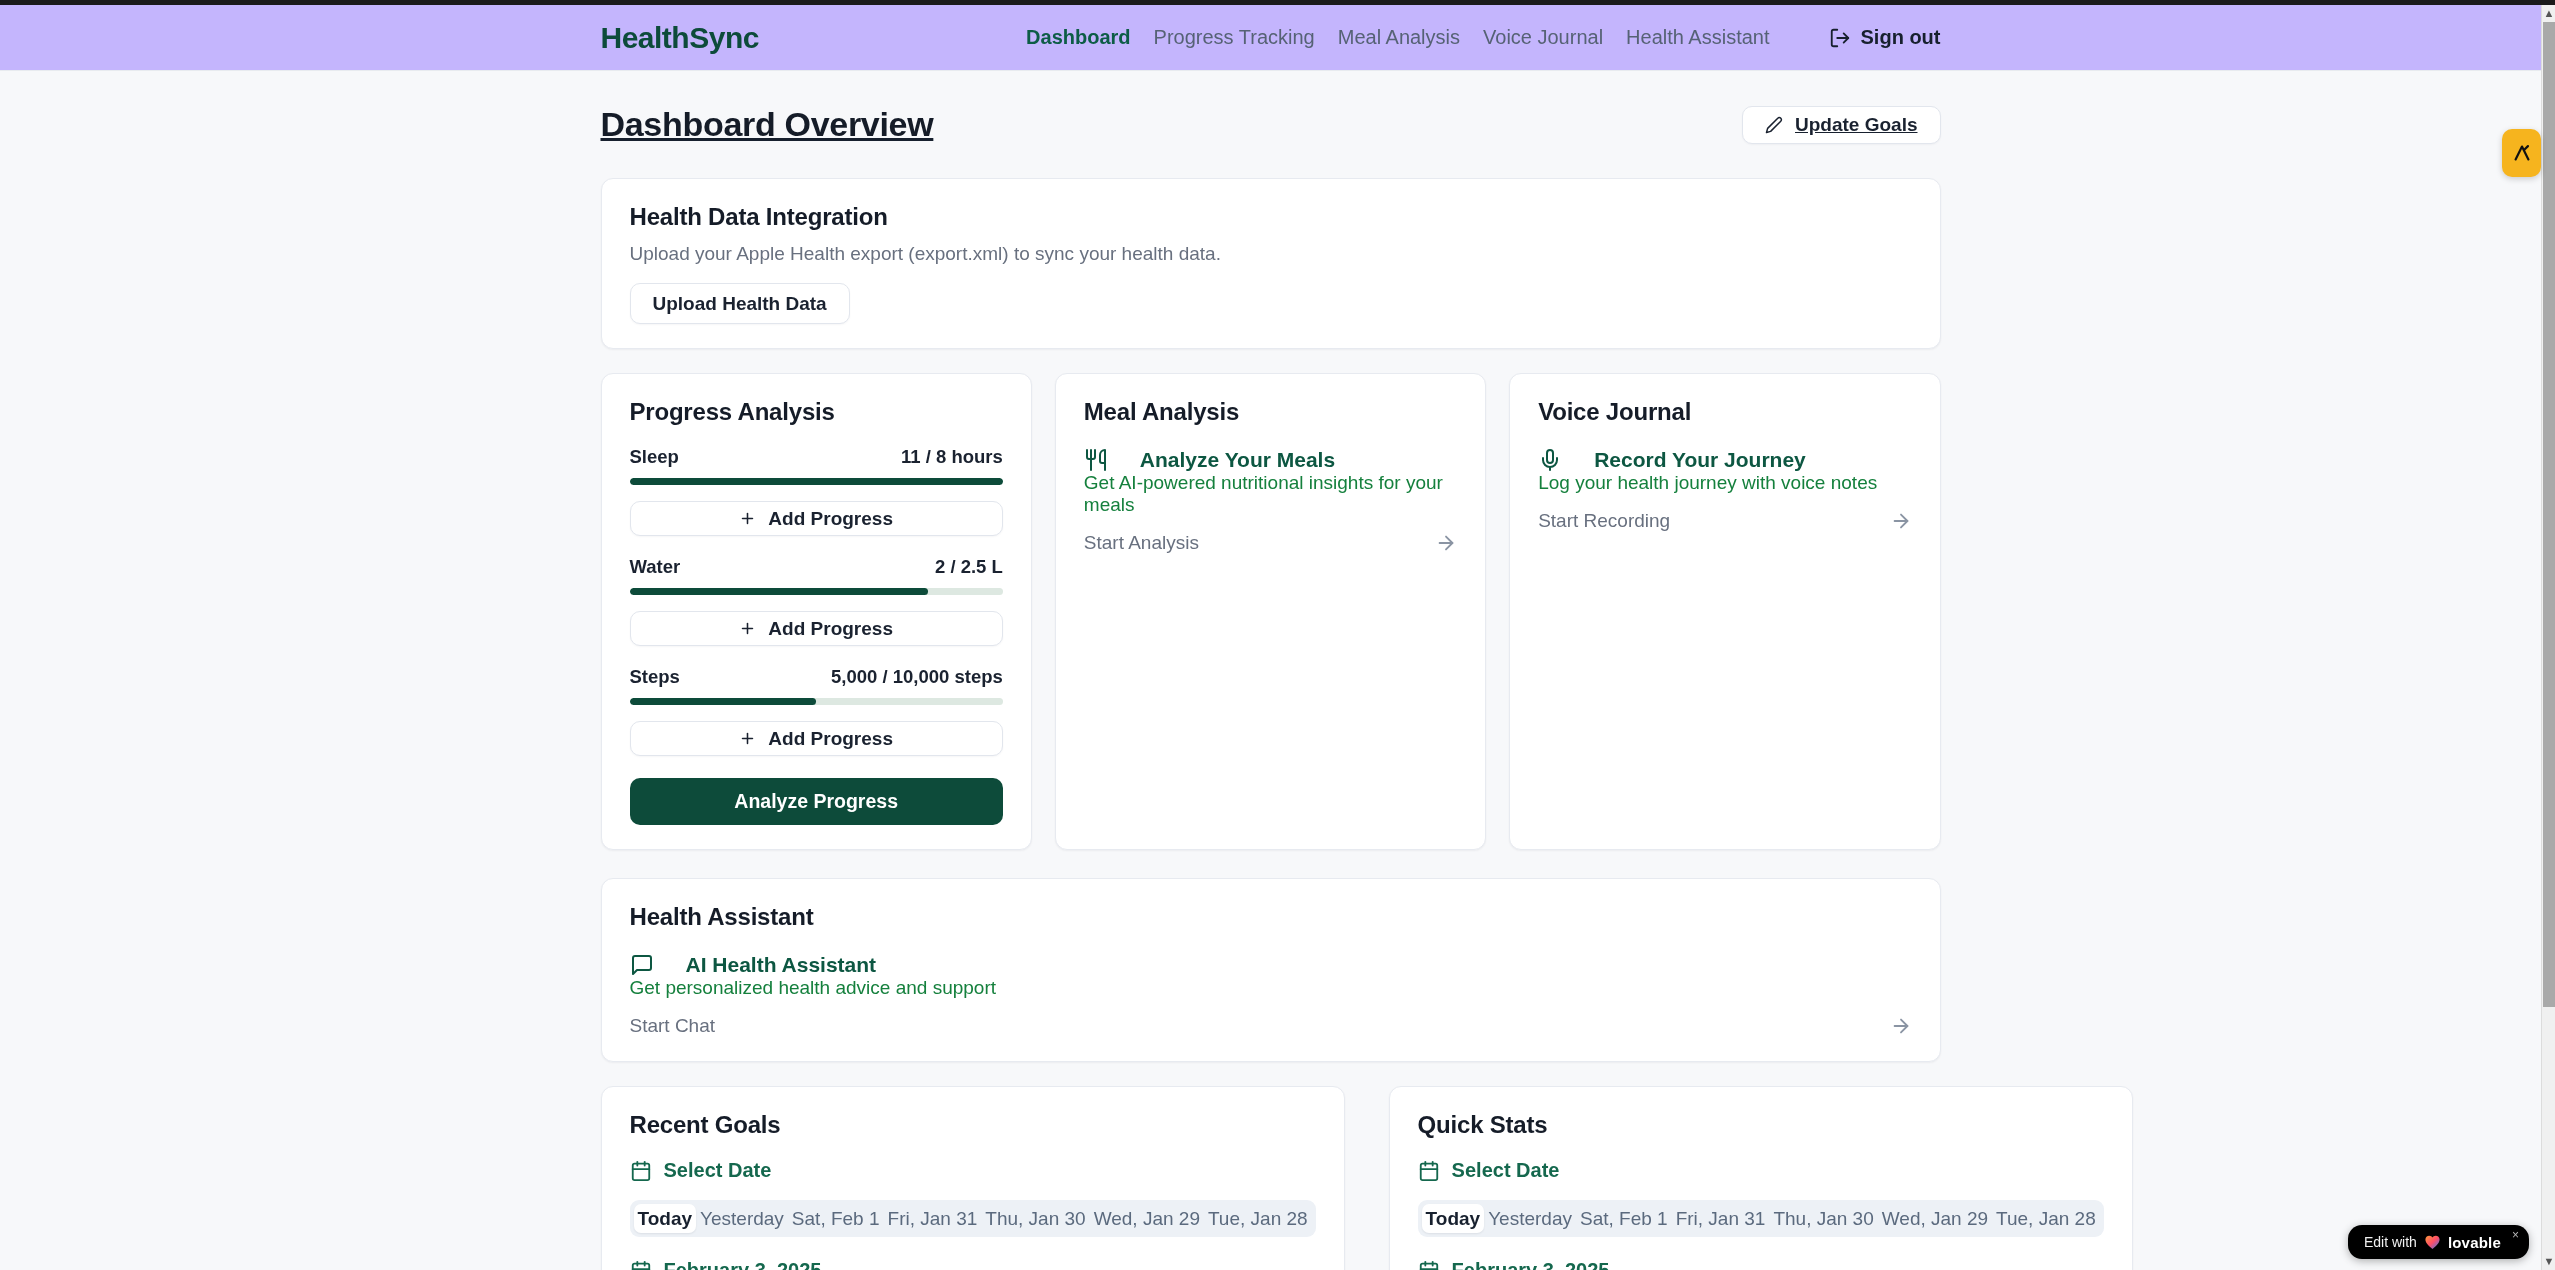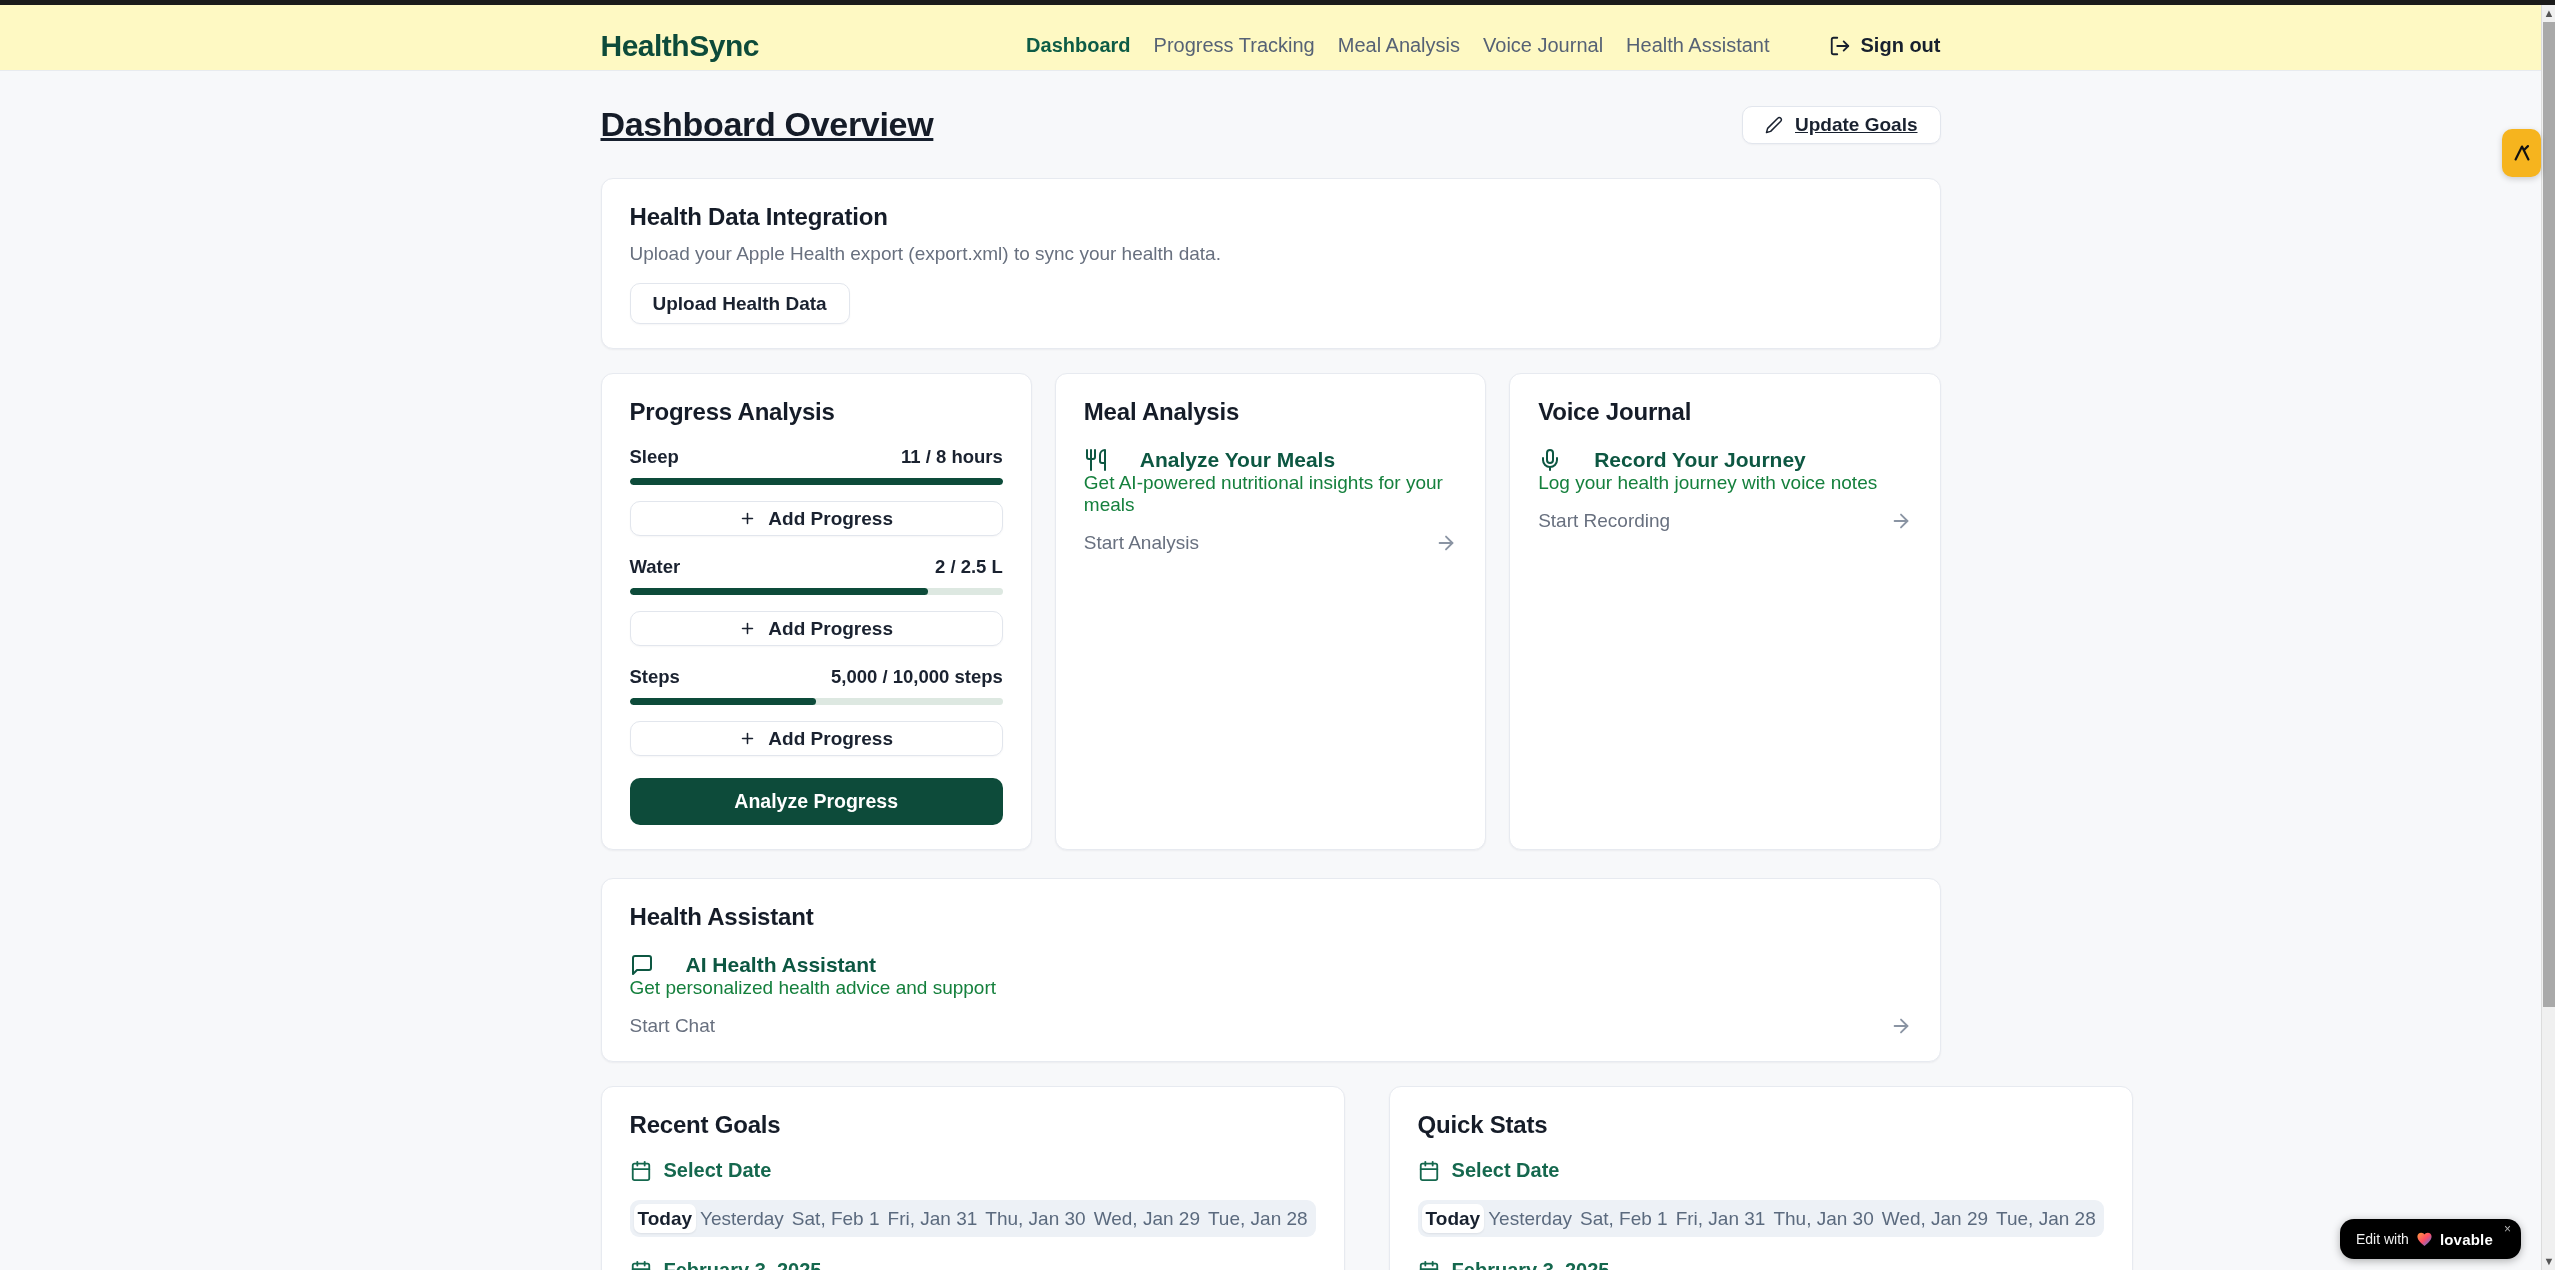--- a/index.html
+++ b/index.html
@@ -7,21 +7,21 @@
   body {
     font-family:"Liberation Sans","DejaVu Sans",sans-serif;
     background:#f7f8fa; color:#17202e; position:relative;
   }
   .app { width:2541px; }
 
   
   .topstrip { position:fixed; top:0; left:0; width:2555px; height:5px; background:#1b1b1b; z-index:60; }
 
   
-  header { background:#fef9c3; border-bottom:1px solid #e8ebef; padding-top:13px; height:71px; }
+  header { background:#c4b5fd; border-bottom:1px solid #e8ebef; padding-top:5px; height:71px; }
   .container { width:1340px; margin:0 auto; }
   .header-inner { height:65px; display:flex; align-items:center; justify-content:space-between; }
   .logo { font-size:30px; font-weight:bold; color:#0d4b3a; letter-spacing:-0.5px; }
   nav { display:flex; align-items:center; gap:23px; }
   .nav-item { font-size:20px; color:#5b6activity575; color:#566275; font-weight:500; cursor:pointer; text-decoration:none; }
   .nav-item.active { color:#0d5c46; font-weight:600; }
   .signout { display:flex; align-items:center; gap:10px; margin-left:36px; cursor:pointer; }
   .signout-label { font-size:20px; font-weight:600; color:#17202e; }
   .icon { display:inline-flex; align-items:center; justify-content:center; }
 
@@ -82,21 +82,21 @@
               align-items:center; justify-content:center; font-size:11px; color:#555; }
   .sb-up { top:5px; } .sb-down { bottom:1px; }
 
   
   .amber-badge { position:fixed; top:129px; right:14px; width:39px; height:48px;
                  background:#f6b41e; border-radius:10px; z-index:55; cursor:pointer;
                  display:flex; align-items:center; justify-content:center;
                  box-shadow:0 2px 6px rgba(0,0,0,.18); }
 
   
-  .lovable-badge { position:fixed; right:34px; bottom:11px; height:40px; background:#000;
+  .lovable-badge { position:fixed; right:26px; bottom:11px; height:34px; background:#000;
                    border-radius:14px; display:flex; align-items:center; gap:7px;
                    padding:0 10px 0 16px; z-index:55; cursor:pointer;
                    box-shadow:0 2px 8px rgba(0,0,0,.3); }
   .lovable-edit { font-size:14px; color:#f1f1f1; }
   .lovable-name { font-size:15px; font-weight:bold; color:#fff; letter-spacing:.2px; }
   .lovable-x { font-size:12px; color:#b5b5b5; margin-left:4px; align-self:flex-start; margin-top:3px; }
 
   svg { display:block; }
 </style>
 </head>

